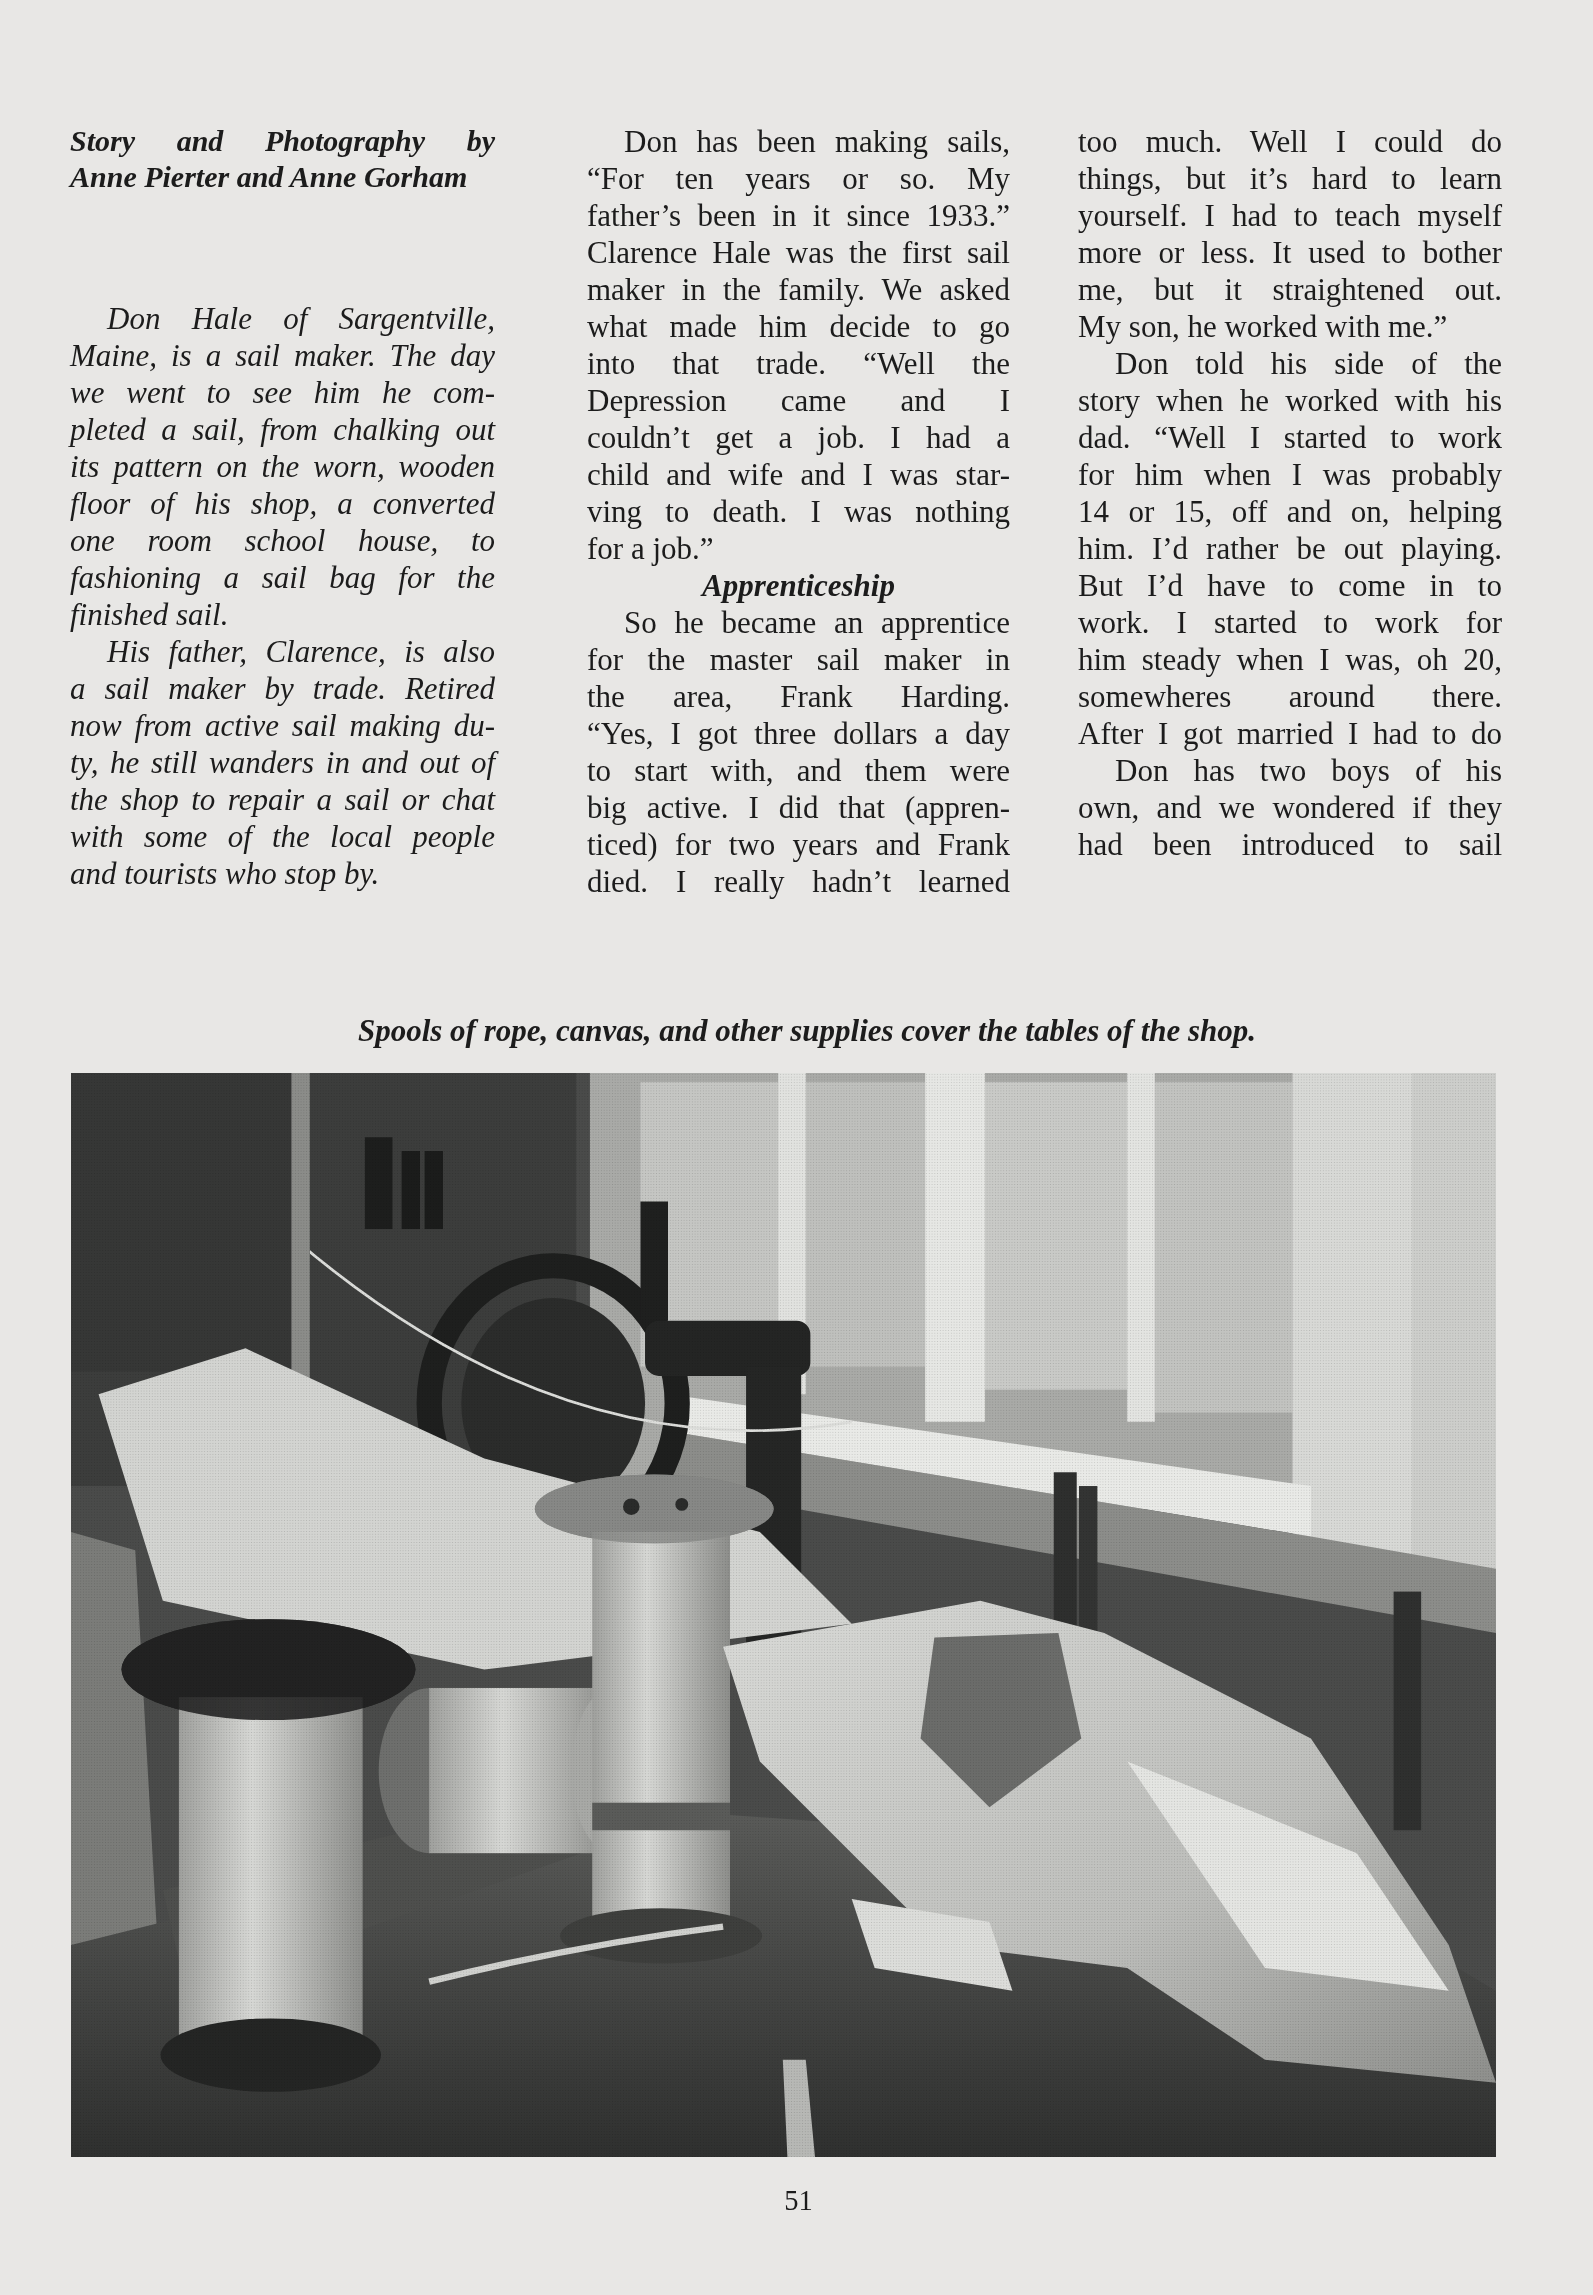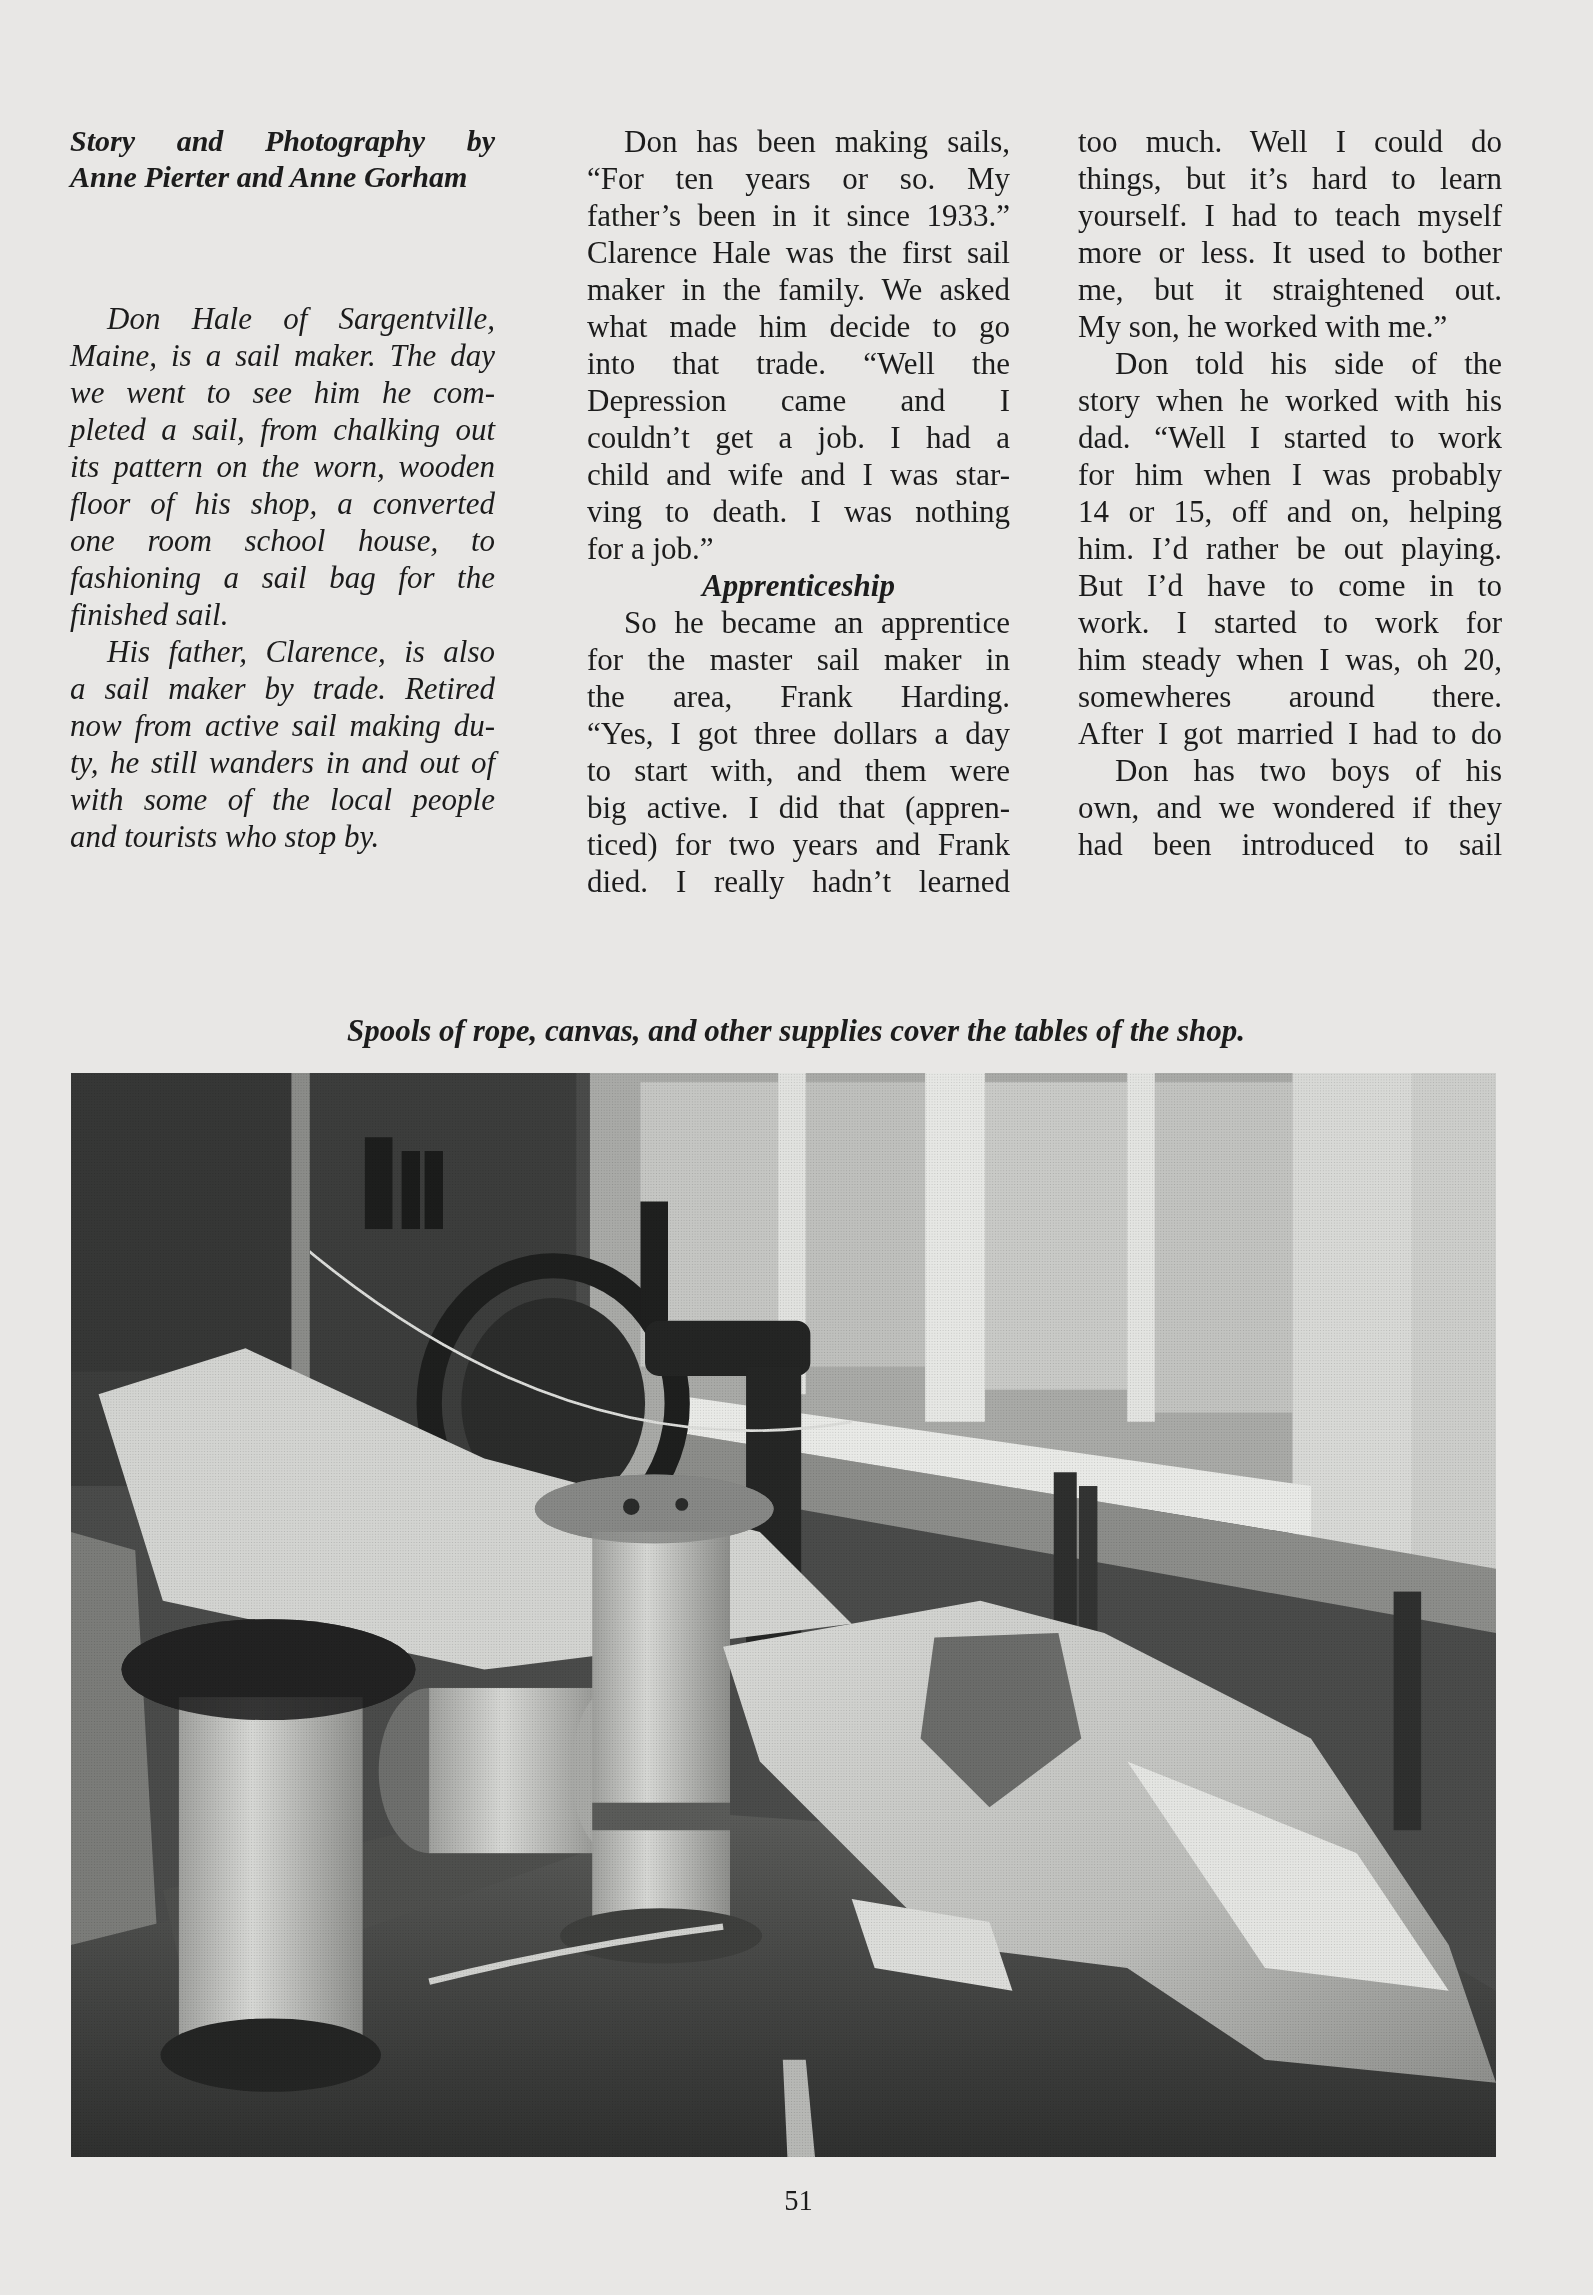--- a/index.html
+++ b/index.html
@@ -30,21 +30,21 @@
     font-size: 30px; line-height: 36px;
   }
   .byline .line { height: 36px; }
   .spacer { display: block; }
   .italic { font-style: italic; }
   .subhead {
     display: block; text-align: center; font-weight: bold; font-style: italic;
     height: 37px;
   }
   .caption {
-    position: absolute; top: 1012px; left: 275px; width: 1042px;
+    position: absolute; top: 1012px; left: 286px; width: 1042px;
     text-align: center; font-weight: bold; font-style: italic;
     font-size: 31px; line-height: 37px; white-space: nowrap;
   }
   .photo {
     position: absolute; left: 71px; top: 1073px;
     width: 1425px; height: 1084px;
     background: #4b4c4b; overflow: hidden;
   }
   .photo svg { width: 100%; height: 100%; display: block; }
   .page-number {
@@ -71,20 +71,21 @@
       <span class="line">pleted a sail, from chalking out</span>
       <span class="line">its pattern on the worn, wooden</span>
       <span class="line">floor of his shop, a converted</span>
       <span class="line">one room school house, to</span>
       <span class="line">fashioning a sail bag for the</span>
       <span class="line last">finished sail.</span>
       <span class="line indent">His father, Clarence, is also</span>
       <span class="line">a sail maker by trade. Retired</span>
       <span class="line">now from active sail making du-</span>
       <span class="line">ty, he still wanders in and out of</span>
+      <span class="line">the shop to repair a sail or chat</span>
       <span class="line">with some of the local people</span>
       <span class="line last">and tourists who stop by.</span>
     </div>
   </div>
 
   <div class="col col-2">
     <span class="line indent">Don has been making sails,</span>
     <span class="line">“For ten years or so. My</span>
     <span class="line">father’s been in it since 1933.”</span>
     <span class="line">Clarence Hale was the first sail</span>

